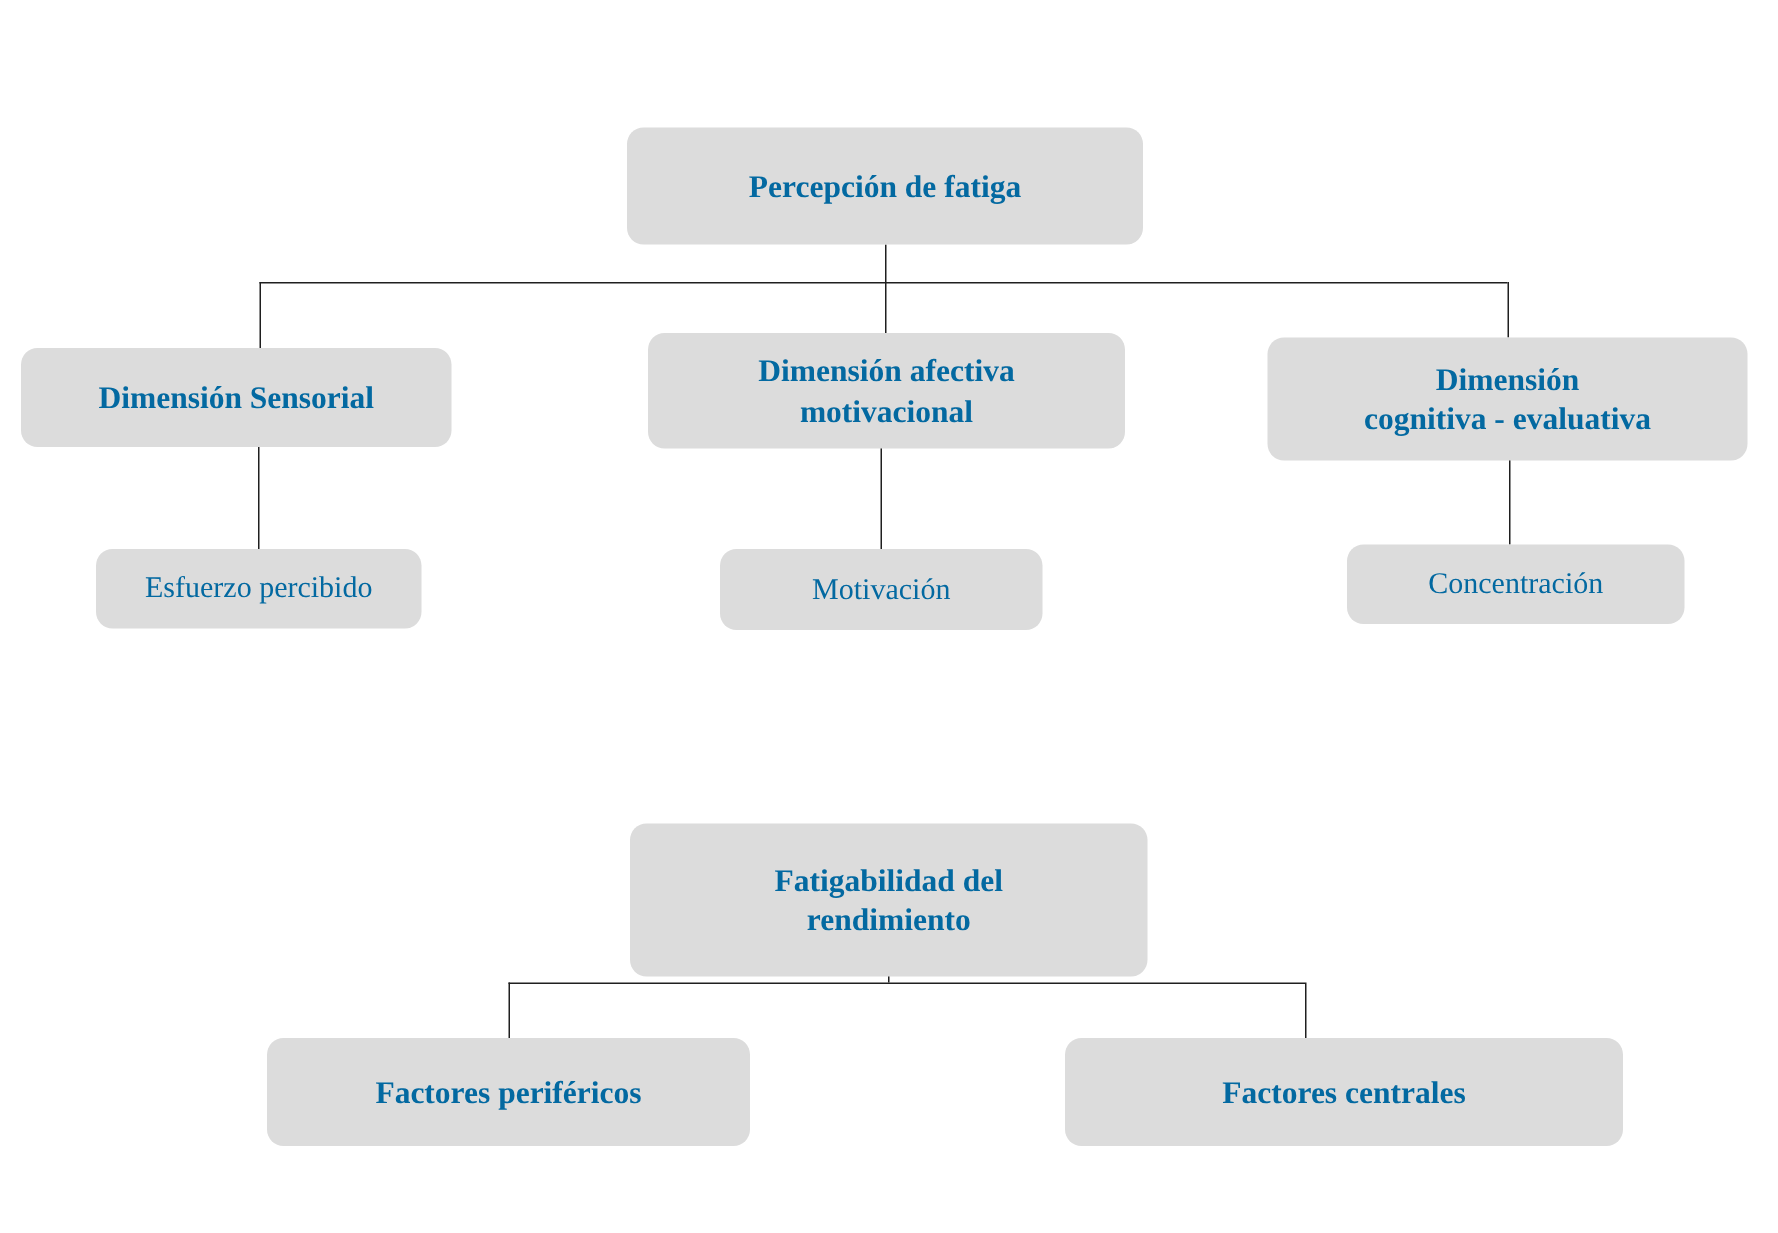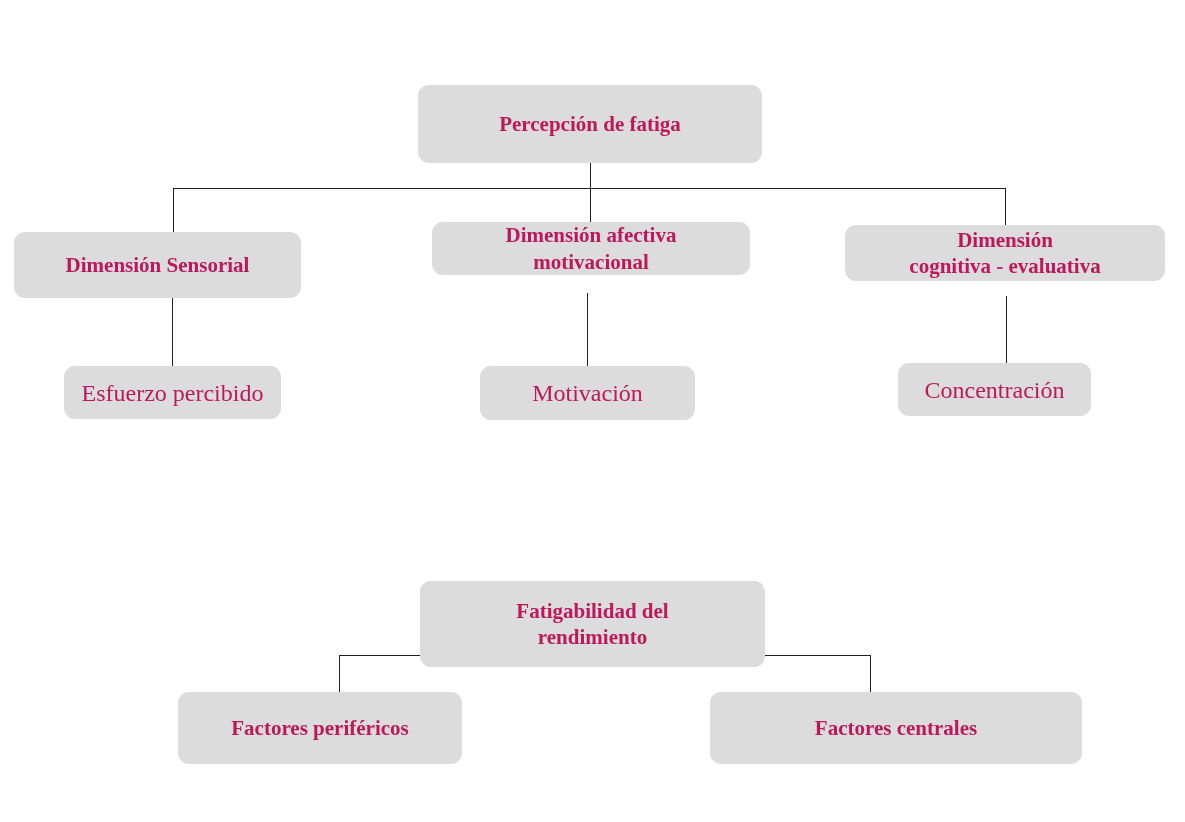--- a/index.html
+++ b/index.html
@@ -11,48 +11,48 @@
     padding: 0;
     background: #ffffff;
   }
   .canvas {
     position: relative;
     width: 1185px;
     height: 822px;
     background: #ffffff;
     overflow: hidden;
     font-family: "Liberation Serif", "DejaVu Serif", serif;
-    color: #be185d;
+    color: #0369a1;
   }
   .box {
     position: absolute;
     background: var(--box-fill);
     border-radius: 11px;
     display: flex;
     align-items: center;
     justify-content: center;
     text-align: center;
     white-space: pre-line;
     line-height: 1.25;
     padding: 2px 8px;
     box-sizing: border-box;
   }
   .bold { font-weight: bold; font-size: 21px; }
-  .plain { font-weight: normal; font-size: 24px; }
+  .plain { font-weight: normal; font-size: 20px; }
 
   
   .n-root1        { left: 418px; top: 85px;  width: 344px; height: 78px; }
   .n-sensorial    { left: 14px;  top: 232px; width: 287px; height: 66px; }
-  .n-afectiva     { left: 432px; top: 222px; width: 318px; height: 53px; }
-  .n-cognitiva    { left: 845px; top: 225px; width: 320px; height: 56px; }
+  .n-afectiva     { left: 432px; top: 222px; width: 318px; height: 77px; }
+  .n-cognitiva    { left: 845px; top: 225px; width: 320px; height: 82px; }
   .n-esfuerzo     { left: 64px;  top: 366px; width: 217px; height: 53px; }
   .n-motivacion   { left: 480px; top: 366px; width: 215px; height: 54px; }
-  .n-concentracion{ left: 898px; top: 363px; width: 193px; height: 53px; }
-  .n-root2        { left: 420px; top: 549px; width: 345px; height: 86px; margin-top: 32px; }
-  .n-perifericos  { left: 178px; top: 692px; width: 284px; height: 72px; }
+  .n-concentracion{ left: 898px; top: 363px; width: 225px; height: 53px; }
+  .n-root2        { left: 420px; top: 549px; width: 345px; height: 102px; }
+  .n-perifericos  { left: 178px; top: 692px; width: 322px; height: 72px; }
   .n-centrales    { left: 710px; top: 692px; width: 372px; height: 72px; }
 
   
   .vline, .hline {
     position: absolute;
     background: var(--line-color);
   }
   .vline { width: 1px; }
   .hline { height: 1px; }
 

